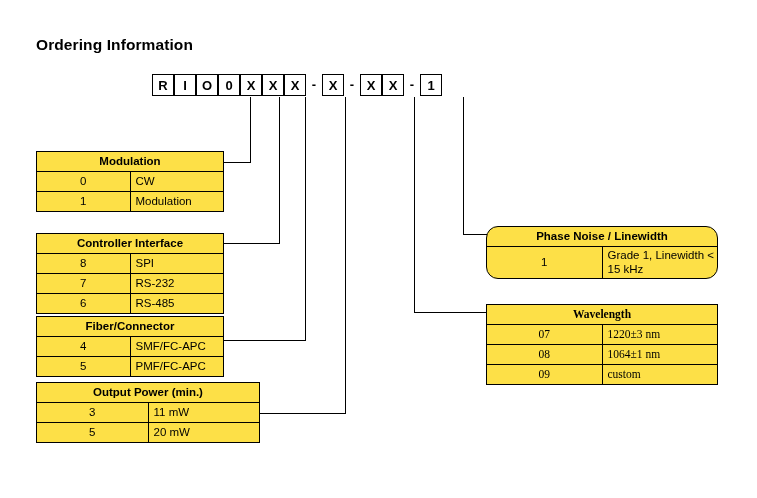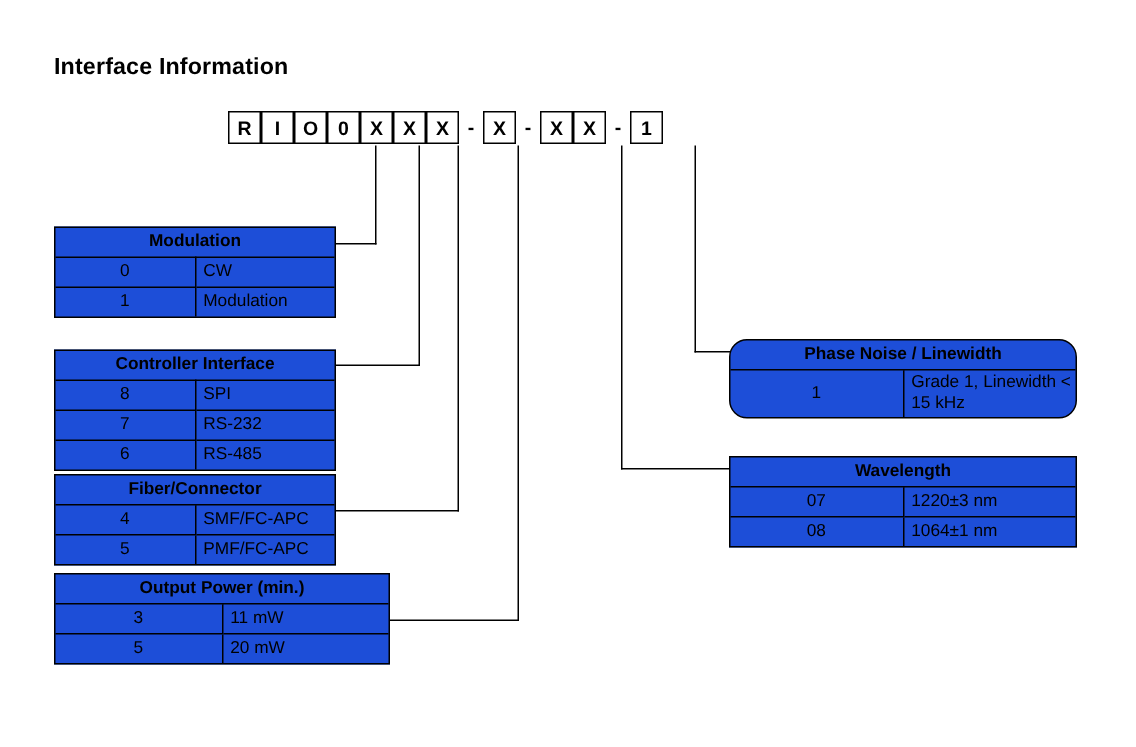--- a/index.html
+++ b/index.html
@@ -63,21 +63,21 @@
     font-size: 13px;
     font-weight: bold;
     line-height: 22px;
   }
 
   
   .opt-table {
     position: absolute;
     border: 1.6px solid #000;
     box-sizing: border-box;
-    background: #1d4ed8;
+    background: #fde047;
     border-collapse: collapse;
   }
   .opt-table table {
     border-collapse: collapse;
     width: 100%;
     table-layout: fixed;
   }
   .opt-table th {
     font-size: 11.5px;
     font-weight: bold;
@@ -110,21 +110,21 @@
     background: #000;
   }
   .ln-h { height: 1.3px; }
   .ln-v { width: 1.3px; }
 </style>
 </head>
 <body>
 
 <div id="root">
 
-  <div class="page-title">Interface Information</div>
+  <div class="page-title">Ordering Information</div>
 
   <div class="pn-row">
     <div class="pn-cell">R</div>
     <div class="pn-cell">I</div>
     <div class="pn-cell">O</div>
     <div class="pn-cell">0</div>
     <div class="pn-cell">X</div>
     <div class="pn-cell">X</div>
     <div class="pn-cell">X</div>
     <div class="pn-dash">-</div>
@@ -247,33 +247,37 @@
       </thead>
       <tbody>
         <tr>
           <td class="code">1</td>
           <td>Grade 1, Linewidth &lt; 15 kHz</td>
         </tr>
       </tbody>
     </table>
   </div>
 
-  <div class="opt-table" style="left:486px; top:304px; width:232px;">
+  <div class="opt-table" style="left:486px; top:304px; width:232px;font-family:Liberation Serif, serif;">
     <table>
       <thead>
         <tr>
           <th colspan="2">Wavelength</th>
         </tr>
       </thead>
       <tbody>
         <tr>
           <td class="code">07</td>
           <td>1220±3 nm</td>
         </tr>
         <tr>
           <td class="code">08</td>
           <td>1064±1 nm</td>
         </tr>
+        <tr>
+          <td class="code">09</td>
+          <td>custom</td>
+        </tr>
       </tbody>
     </table>
   </div>
 
 </div>
 
 </body></html>

